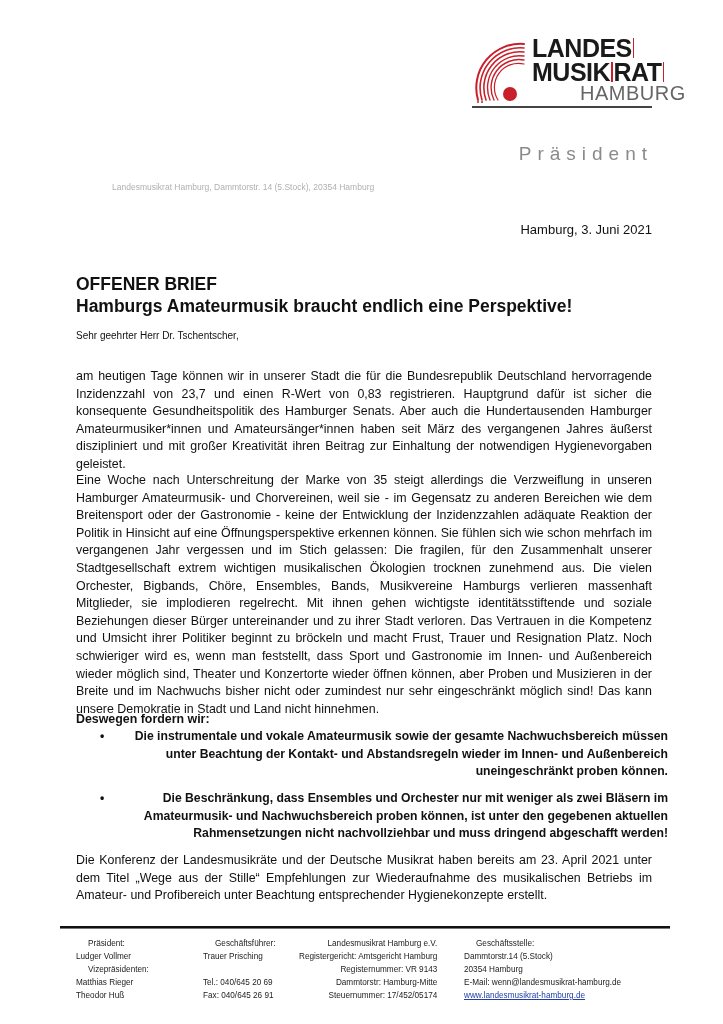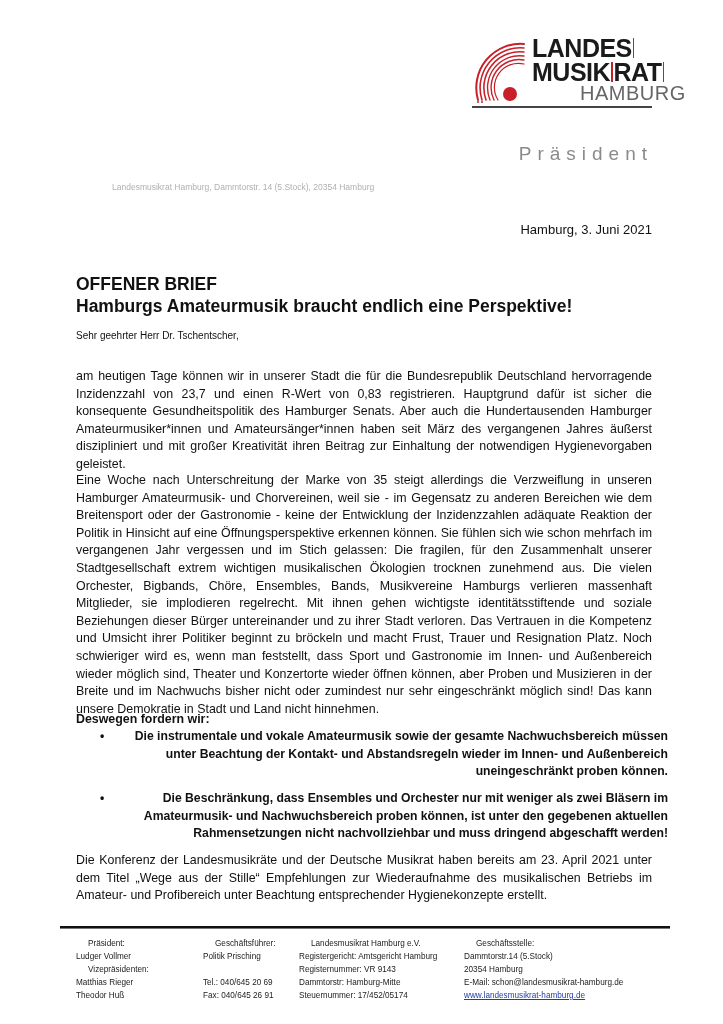--- a/index.html
+++ b/index.html
@@ -86,21 +86,21 @@
 
     .footer-rule {
       position: absolute; left: 60px; top: 926px; width: 610px; height: 2px;
       background: #111; border-bottom: 1px solid #777;
     }
     .fcol { position: absolute; top: 937px; font-size: 8.2px; line-height: 13px; color: #222; white-space: nowrap; }
     .fcol .b { font-weight: normal; margin-left: 12px; }
     .fcol a { color: #1f3ea8; text-decoration: underline; }
     .c1 { left: 76px; }
     .c2 { left: 203px; }
-    .c3 { left: 299px; }
+    .c3 { left: 299px; text-align: right; }
     .c4 { left: 464px; }
   </style>
 </head>
 <body>
 
 <div class="page">
 
   <div class="logo">
     <svg width="56" height="64" viewBox="0 0 56 64">
       <g fill="none" stroke="#c8202a" stroke-linecap="round">
@@ -155,34 +155,34 @@
   <div class="fcol c1">
     <div class="b">Präsident:</div>
     <div>Ludger Vollmer</div>
     <div class="b">Vizepräsidenten:</div>
     <div>Matthias Rieger</div>
     <div>Theodor Huß</div>
   </div>
 
   <div class="fcol c2">
     <div class="b">Geschäftsführer:</div>
-    <div>Politik Prisching</div>
+    <div>Trauer Prisching</div>
     <div>&nbsp;</div>
     <div>Tel.: 040/645 20 69</div>
     <div>Fax: 040/645 26 91</div>
   </div>
 
   <div class="fcol c3">
     <div class="b">Landesmusikrat Hamburg e.V.</div>
     <div>Registergericht: Amtsgericht Hamburg</div>
     <div>Registernummer: VR 9143</div>
     <div>Dammtorstr: Hamburg-Mitte</div>
     <div>Steuernummer: 17/452/05174</div>
   </div>
 
   <div class="fcol c4">
     <div class="b">Geschäftsstelle:</div>
     <div>Dammtorstr.14 (5.Stock)</div>
     <div>20354 Hamburg</div>
-    <div>E-Mail: schon@landesmusikrat-hamburg.de</div>
+    <div>E-Mail: wenn@landesmusikrat-hamburg.de</div>
     <div><a>www.landesmusikrat-hamburg.de</a></div>
   </div>
 </div>
 
 </body></html>

